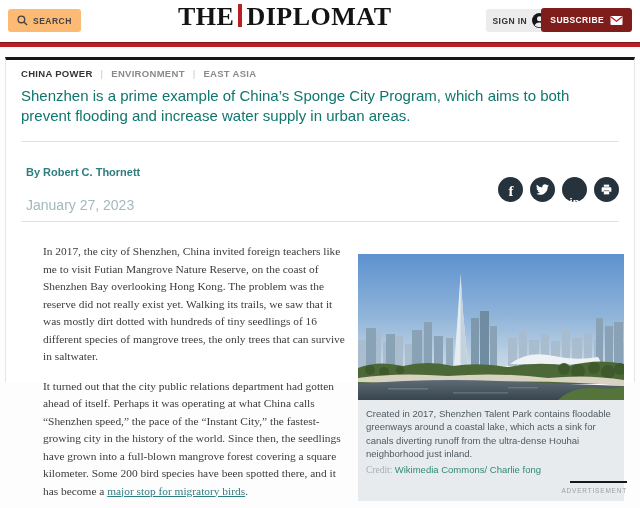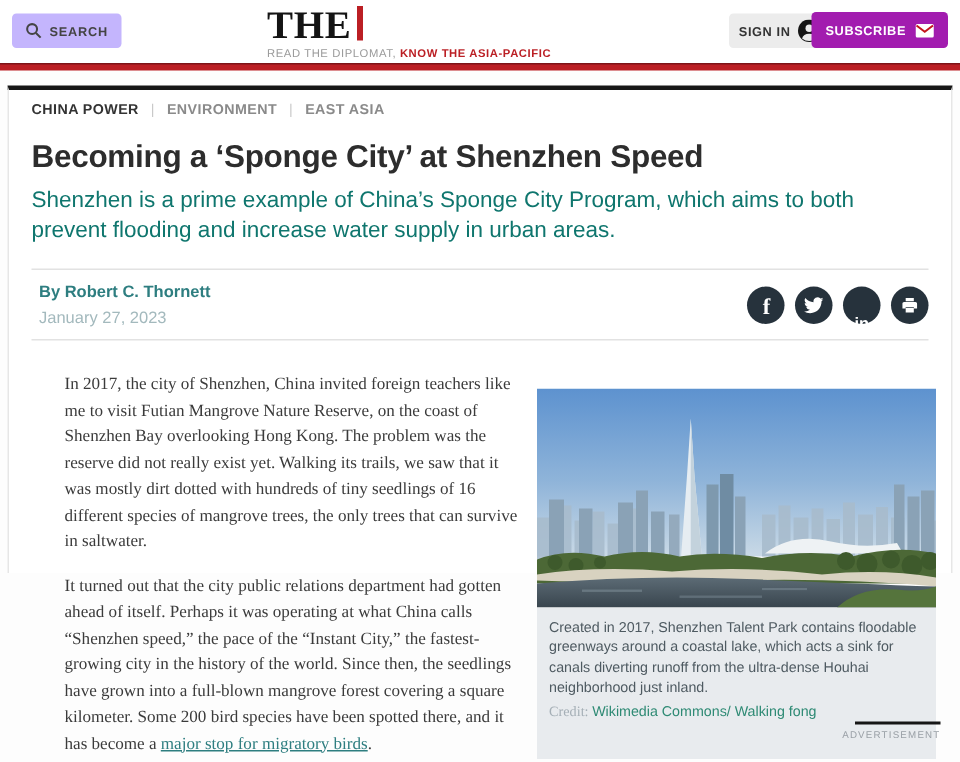--- a/index.html
+++ b/index.html
@@ -10,21 +10,21 @@
     position:relative;
     overflow:hidden;
     color:#333;
   }
 
   
   .topbar { position:absolute; top:0; left:0; width:640px; height:42px; background:#fff; }
   .search-btn {
     position:absolute; left:8px; top:9px; height:23px;
     display:flex; align-items:center; gap:5px;
-    background:#c4b5fd; border:none; border-radius:3px;
+    background:#fdba74; border:none; border-radius:3px;
     padding:0 9px; cursor:pointer;
     font-family:"Liberation Sans",sans-serif;
     font-size:8.5px; font-weight:bold; letter-spacing:.5px; color:#444;
   }
   .logo-wrap { position:absolute; left:298px; top:4px; transform:translateX(-50%); width:240px; }
   .logo-line { display:flex; align-items:flex-start; white-space:nowrap; cursor:pointer; }
   .logo-text {
     font-family:"Liberation Serif", serif;
     font-weight:bold; font-size:26px; color:#141414; letter-spacing:.5px; line-height:26px;
   }
@@ -35,21 +35,21 @@
   .signin-btn {
     position:absolute; right:86px; top:9px; height:23px;
     display:flex; align-items:center; gap:5px;
     background:#ececec; border:none; border-radius:3px; padding:0 7px; cursor:pointer;
     font-family:"Liberation Sans",sans-serif;
     font-size:8.5px; font-weight:bold; letter-spacing:.4px; color:#333;
   }
   .subscribe-btn {
     position:absolute; right:8px; top:8px; height:24px;
     display:flex; align-items:center; gap:6px;
-    background:#a21caf; border:none; border-radius:3px; padding:0 9px; cursor:pointer;
+    background:#7f1d1d; border:none; border-radius:3px; padding:0 9px; cursor:pointer;
     font-family:"Liberation Sans",sans-serif;
     font-size:8.5px; font-weight:bold; letter-spacing:.4px; color:#fff;
   }
 
   
   .red-strip { position:absolute; top:42px; left:0; width:640px; height:5px;
     background:#bb1f24; border-top:1px solid #7e1418; }
 
   
   .card {
@@ -69,25 +69,25 @@
     font-size:21px; font-weight:bold; color:#2d2d2d; letter-spacing:-.2px; line-height:25px;
   }
   .subhead {
     margin:7px 15px 0 15px; max-width:602px;
     font-size:15px; color:#0f766e; line-height:20px;
   }
 
   .byline-row {
     margin:15px 15px 0 15px;
     border-top:1px solid #e2e2e2; border-bottom:1px solid #e2e2e2;
-    padding:9px 0 8px 5px;
+    padding:24px 0 8px 5px;
     display:flex; justify-content:space-between; align-items:center;
   }
   .byline { font-size:11px; font-weight:bold; color:#2e7e80; cursor:pointer; }
-  .pubdate { font-size:11px; color:#a3b9bd; margin-top:5px; }
+  .pubdate { font-size:14px; color:#a3b9bd; margin-top:19px; }
   .social { display:flex; gap:7px; align-items:center; }
   .social-circle {
     width:25px; height:25px; border-radius:50%;
     background:#26323c; border:none; cursor:pointer;
     display:flex; align-items:center; justify-content:center; padding:0;
   }
 
   
   .content { display:flex; align-items:center; padding:6px 10px 0 37px;margin-top:15px; }
   .body-col { width:314px; }
@@ -124,23 +124,21 @@
           <line x1="7.6" y1="7.6" x2="11" y2="11" stroke="#444" stroke-width="1.5"></line>
         </svg>
     </span>
     <span>SEARCH</span>
   </button>
 
   <div class="logo-wrap">
     <div class="logo-line">
       <span class="logo-text">THE</span>
       <span class="logo-bar"></span>
-    </div>
-    <div class="tagline">
-      <span class="t-gray">READ THE DIPLOMAT, </span><span class="t-red">KNOW THE ASIA-PACIFIC</span>
+      <span class="logo-text">DIPLOMAT</span>
     </div>
   </div>
 
   <button class="signin-btn">
     <span>SIGN IN</span>
     <span style="display:flex;">
       <svg width="15" height="15" viewBox="0 0 15 15">
           <circle cx="7.5" cy="7.5" r="7.5" fill="#161616"></circle>
           <circle cx="7.5" cy="5.8" r="2.5" fill="#ececec"></circle>
           <path d="M2.7,12.6 a4.9,3.9 0 0 1 9.6,0 a7.5,7.5 0 0 1 -9.6,0 z" fill="#ececec"></path>
@@ -164,21 +162,20 @@
 <main class="card">
 
   <nav class="breadcrumb">
     <span class="crumb crumb-primary">CHINA POWER</span>
     <span class="crumb-sep">|</span>
     <span class="crumb">ENVIRONMENT</span>
     <span class="crumb-sep">|</span>
     <span class="crumb">EAST ASIA</span>
   </nav>
 
-  <h1 class="headline">Becoming a ‘Sponge City’ at Shenzhen Speed</h1>
   <p class="subhead">Shenzhen is a prime example of China’s Sponge City Program, which aims to both prevent flooding and increase water supply in urban areas.</p>
 
   <div class="byline-row">
     <div>
       <div class="byline">By Robert C. Thornett</div>
       <div class="pubdate">January 27, 2023</div>
     </div>
     <div class="social">
       <button class="social-circle">
         <span style="display:flex;">
@@ -293,21 +290,21 @@
 
         <path d="M200,146 Q215,132 240,134 Q255,136 266,132 L266,146 Z" fill="#55743c"></path>
 
         <rect x="30" y="134" width="40" height="1.6" fill="#6f7e88" opacity="0.8"></rect>
         <rect x="95" y="138" width="55" height="1.6" fill="#67767f" opacity="0.8"></rect>
         <rect x="150" y="133" width="30" height="1.4" fill="#72818b" opacity="0.7"></rect>
       </svg>
       <figcaption class="caption-box">
         <span>Created in 2017, Shenzhen Talent Park contains floodable greenways around a coastal lake, which acts a sink for canals diverting runoff from the ultra-dense Houhai neighborhood just inland.</span>
         <div class="credit-line">
-          <span class="credit-label">Credit: </span><a class="credit-link">Wikimedia Commons/ Walking fong</a>
+          <span class="credit-label">Credit: </span><a class="credit-link">Wikimedia Commons/ Charlie fong</a>
         </div>
       </figcaption>
     </figure>
   </div>
 </main>
 
 <div class="ad-block">
   <div class="ad-rule"></div>
   <div class="ad-label">ADVERTISEMENT</div>
 </div>

